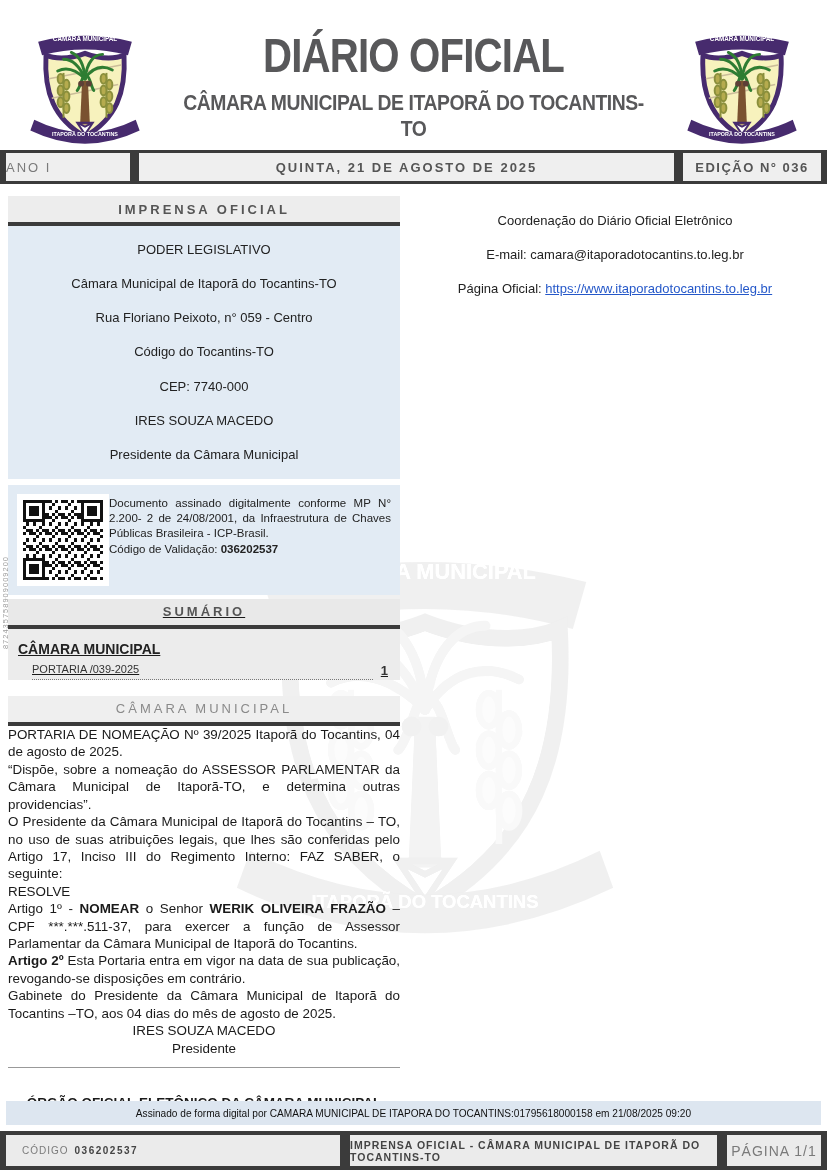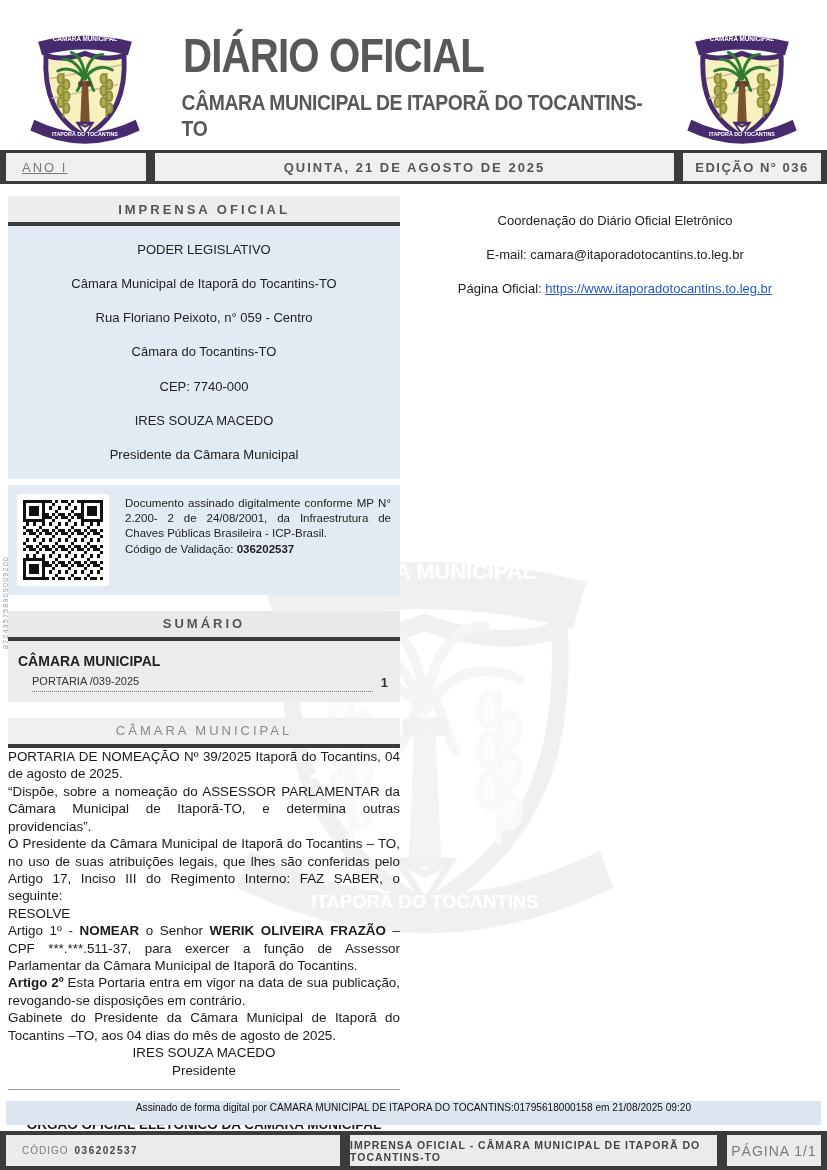--- a/index.html
+++ b/index.html
@@ -2,53 +2,53 @@
 <html><head>
 <meta charset="utf-8">
 <style>
   html,body{margin:0;padding:0;background:#fff;}
   .page{position:relative;width:827px;height:1170px;background:#fff;
         font-family:"Liberation Sans",sans-serif;color:#1a1a1a;overflow:hidden;}
   
   .header{position:absolute;left:0;top:0;width:827px;height:150px;}
   .logo{position:absolute;top:28px;width:122px;height:118px;}
   .logo.left{left:24px;} .logo.right{left:681px;}
-  .titleblock{position:absolute;left:150px;top:30px;width:527px;}
+  .titleblock{position:absolute;left:150px;top:30px;width:527px;text-align:center;}
   .gazette-title{display:inline-block;font-size:49px;font-weight:bold;color:#58585a;
         transform:scaleX(.82);letter-spacing:-1px;line-height:1.05;}
   .gazette-sub{display:inline-block;font-size:22px;font-weight:bold;color:#58585a;
         transform:scaleX(.88);margin-top:9px;letter-spacing:-.5px;}
   
   .infobar{position:absolute;left:0;top:150px;width:827px;background:#3b3b3b;
         padding:3px 0;display:flex;box-sizing:border-box;}
   .infobar .cell{background:#efefef;height:28px;display:flex;align-items:center;}
-  .cell-ano{width:124px;margin-left:6px;padding-left:16px;color:#7a7a7a;
-        font-size:13px;letter-spacing:2px;text-decoration:underline;}
+  .cell-ano{width:124px;margin-left:6px;color:#7a7a7a;
+        font-size:13px;letter-spacing:2px;}
   .cell-date{flex:1;margin-left:9px;justify-content:center;font-weight:bold;
         color:#555;font-size:13px;letter-spacing:2px;}
   .cell-ed{width:138px;margin-left:9px;margin-right:6px;justify-content:center;
         font-weight:bold;color:#555;font-size:13px;letter-spacing:1.5px;}
   
   .content{position:relative;z-index:2;}
   .leftcol{position:absolute;left:8px;top:196px;width:392px;}
   .bar-header{background:#ededed;border-bottom:4px solid #3b3b3b;height:26px;
         display:flex;align-items:center;justify-content:center;font-size:13px;
         font-weight:bold;color:#555;letter-spacing:3px;text-align:right;}
   .bluebox{background:#e2ebf4;text-align:center;font-size:13px;color:#222;
         padding:14px 10px 12px;}
   .bluebox .ln{margin:0 0 14px;line-height:1.55;}
   .bluebox .ln:last-child{margin-bottom:2px;}
   .bold{font-weight:normal;}
-  .qrbox{background:#e2ebf4;margin-top:6px;padding:9px;display:flex;gap:16px;}
+  .qrbox{background:#e2ebf4;margin-top:6px;padding:9px;display:flex;gap:0;}
   .qrwhite{background:#fff;width:92px;height:92px;flex:0 0 92px;display:flex;
         align-items:center;justify-content:center;}
   .qrtext{font-size:11.5px;line-height:1.32;color:#222;text-align:justify;margin-top:2px;}
   .qrtext p{margin:0;}
   
-  .sumario{margin-top:16px;background:#ececec;padding-bottom:10px;}
+  .sumario{margin-top:4px;background:#ececec;padding-bottom:0;text-decoration:underline;}
   .sumario .bar-header{background:#e9e9e9;}
   .sum-section{font-size:14px;font-weight:bold;color:#222;margin:12px 0 6px 10px;}
   .sum-item{display:flex;align-items:flex-end;margin:0 12px 0 24px;font-size:11px;color:#333;}
   .sum-item .lbl{flex:1;border-bottom:1px dotted #777;padding-bottom:4px;}
   .sum-item .pg{font-weight:bold;font-size:13px;margin-left:8px;padding-bottom:2px;}
   
   .section-bar{margin-top:16px;background:#efefef;border-bottom:4px solid #3b3b3b;
         height:26px;display:flex;align-items:center;justify-content:center;
         font-size:13px;color:#8a8a8a;letter-spacing:3px;}
   .article{font-size:13.4px;line-height:1.3;text-align:justify;}
@@ -61,21 +61,21 @@
         font-size:13px;color:#222;}
   .rightcol .ln{margin-bottom:14px;line-height:1.55;}
   .rightcol a{color:#2558c9;}
   
   .watermark{position:absolute;left:215px;top:535px;width:420px;height:420px;
         z-index:1;opacity:.08;filter:grayscale(1) brightness(1.35);pointer-events:none;}
   .sidenum{position:absolute;left:1px;top:556px;z-index:2;writing-mode:vertical-rl;
         transform:rotate(180deg);font-size:7.5px;color:#9a9a9a;letter-spacing:1px;}
   
   .sigbar{position:absolute;left:6px;top:1101px;width:815px;height:24px;background:#dde6f0;
-        display:flex;justify-content:center;z-index:2;}
+        display:flex;align-items:center;justify-content:center;z-index:2;}
   .sigbar span{display:inline-block;transform:scaleX(.88);font-size:11.5px;color:#111;}
   .footer{position:absolute;left:0;top:1131px;width:827px;background:#3b3b3b;
         padding:4px 0;display:flex;box-sizing:border-box;z-index:2;}
   .footer .cell{background:#ebebeb;height:31px;display:flex;align-items:center;}
   .f-code{width:318px;margin-left:6px;padding-left:16px;font-size:10px;
         letter-spacing:1px;color:#7a7a7a;}
   .f-code b{color:#444;margin-left:6px;letter-spacing:1.5px;}
   .f-title{flex:1;margin-left:10px;justify-content:center;font-weight:bold;
         font-size:10.5px;letter-spacing:1px;color:#444;}
   .f-page{width:94px;margin-left:10px;margin-right:6px;justify-content:center;
@@ -153,21 +153,21 @@
       <div class="cell cell-ed">EDIÇÃO N° 036</div>
     </div>
 
     <div class="leftcol">
       <div class="bar-header">IMPRENSA OFICIAL</div>
 
       <div class="bluebox">
         <p class="ln bold">PODER LEGISLATIVO</p>
         <p class="ln">Câmara Municipal de Itaporã do Tocantins-TO</p>
         <p class="ln">Rua Floriano Peixoto, n° 059 - Centro</p>
-        <p class="ln">Câmara do Tocantins-TO</p>
+        <p class="ln">Código do Tocantins-TO</p>
         <p class="ln">CEP: 7740-000</p>
         <p class="ln bold">IRES SOUZA MACEDO</p>
         <p class="ln">Presidente da Câmara Municipal</p>
       </div>
 
       <div class="qrbox">
         <div class="qrwhite">
           <svg width="80" height="80" viewBox="0 0 25 25" shape-rendering="crispEdges">
             <defs>
               <pattern id="qrn" width="5" height="5" patternUnits="userSpaceOnUse">

